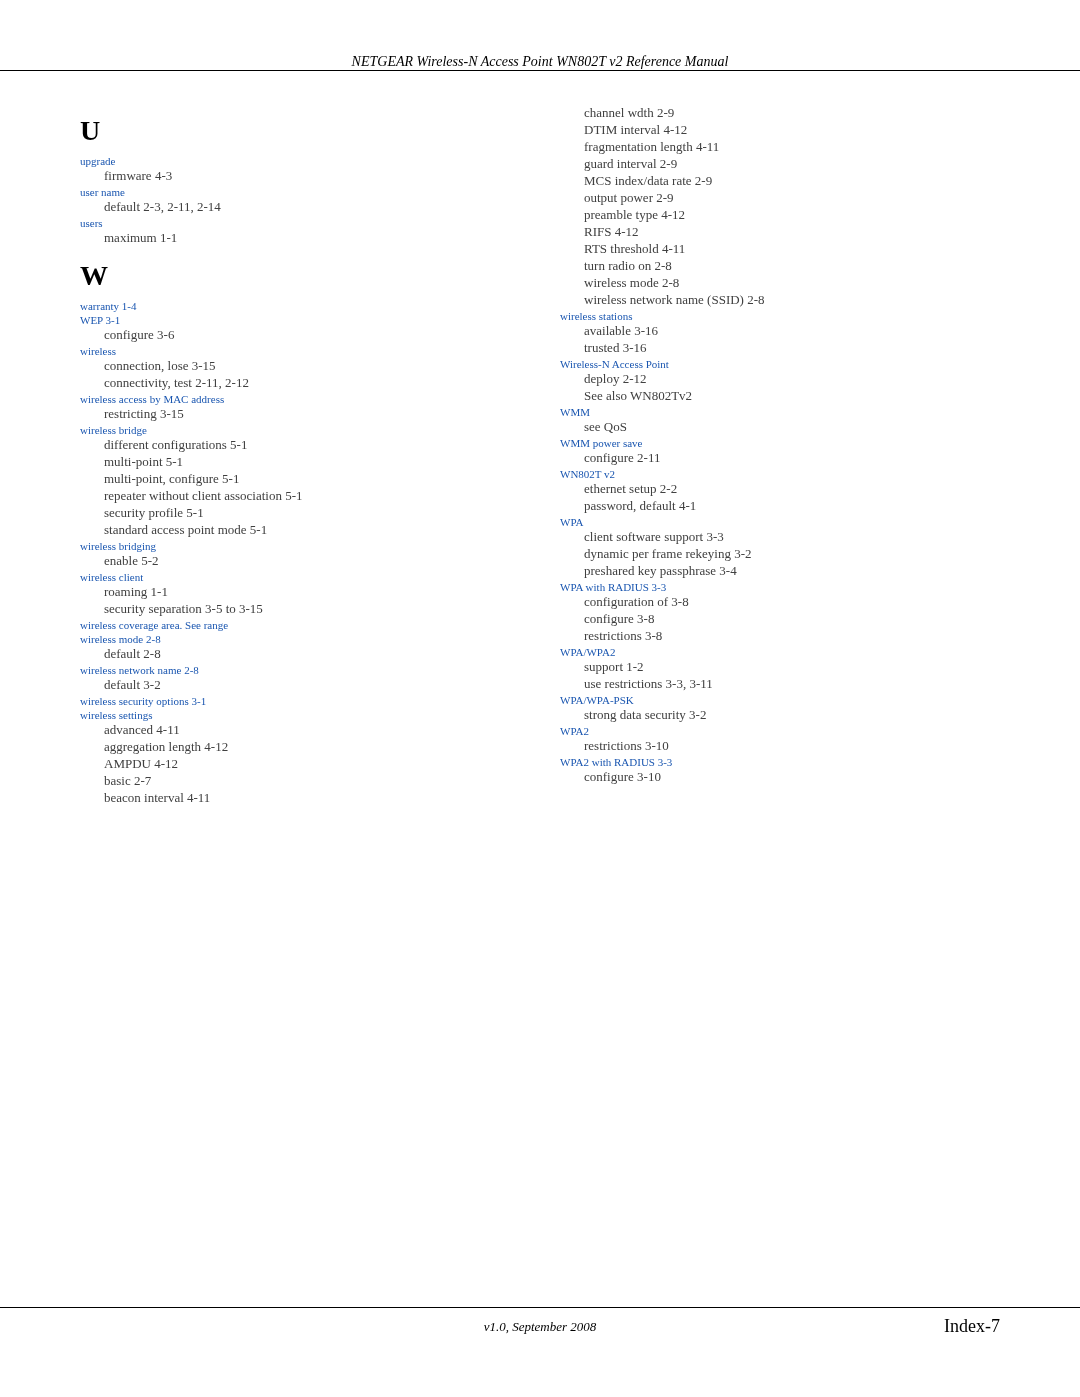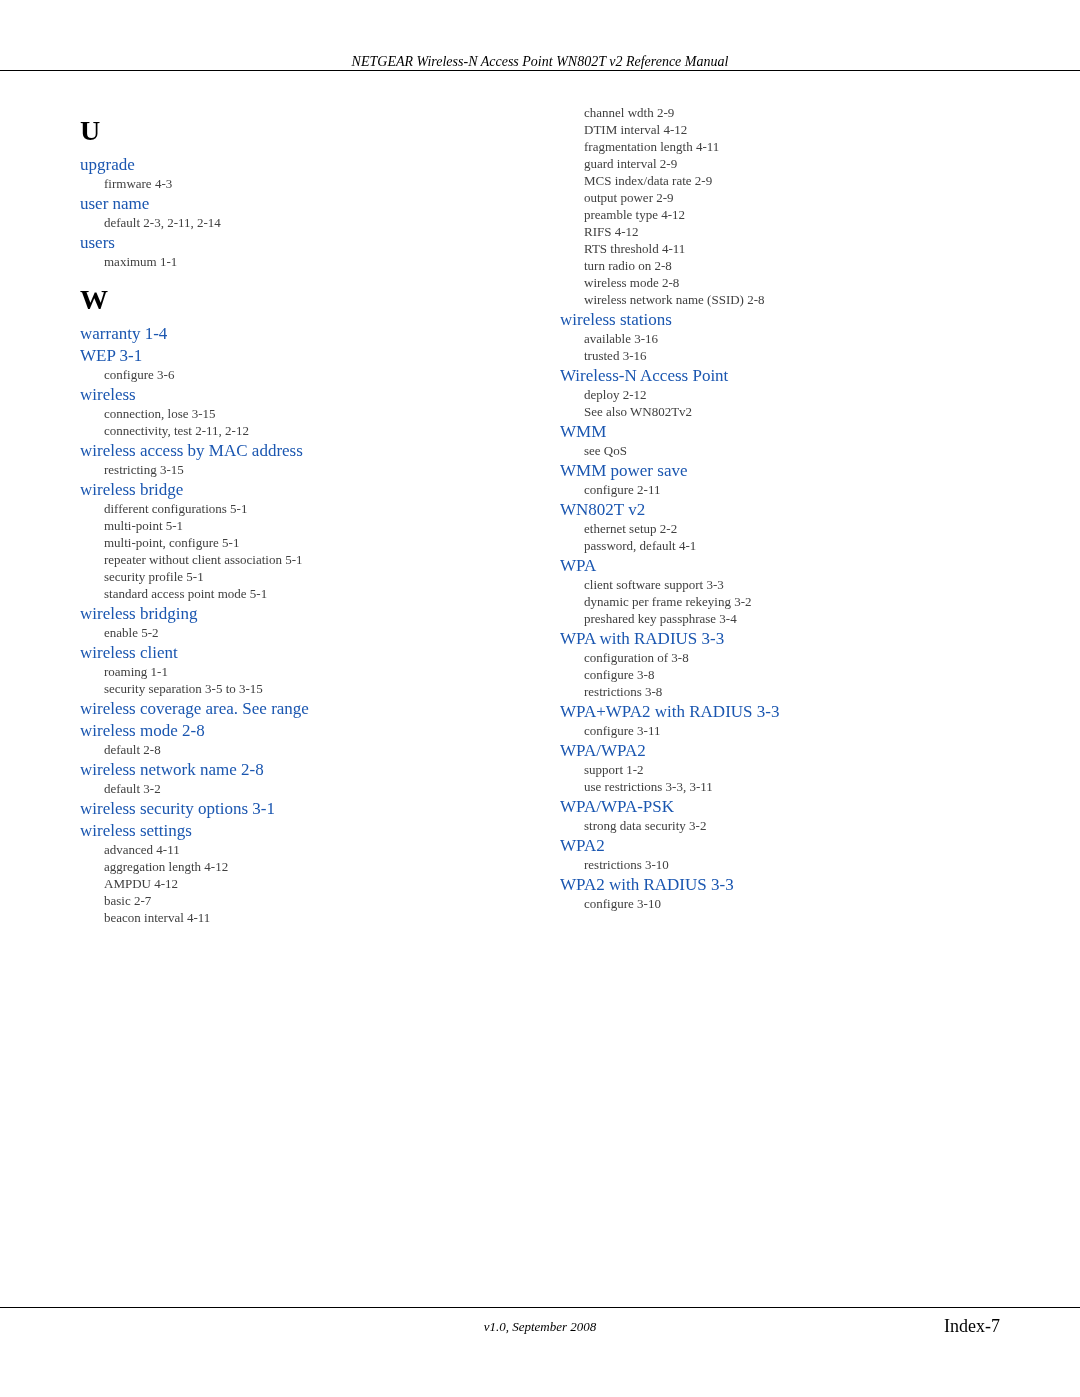--- a/index.html
+++ b/index.html
@@ -82,21 +82,21 @@
     a, .link {
       color: #1a56b0;
       text-decoration: none;
     }
     .index-entry {
       margin-bottom: 2px;
     }
     .top-entry {
       display: block;
       color: #1a56b0;
-      font-size: 17px;
+      font-size: 11px;
       margin-bottom: 1px;
     }
     .sub-entry {
       display: block;
       color: #404040;
       font-size: 13px;
       padding-left: 24px;
       margin-bottom: 1px;
     }
     .section-divider {
@@ -238,24 +238,20 @@
           <span class="sub-entry link">dynamic per frame rekeying  3-2</span>
           <span class="sub-entry link">preshared key passphrase  3-4</span>
         </div>
         <div class="index-entry">
           <span class="top-entry link">WPA with RADIUS  3-3</span>
           <span class="sub-entry link">configuration of  3-8</span>
           <span class="sub-entry link">configure  3-8</span>
           <span class="sub-entry link">restrictions  3-8</span>
         </div>
         <div class="index-entry">
-          <span class="top-entry link">WPA+WPA2 with RADIUS  3-3</span>
-          <span class="sub-entry link">configure  3-11</span>
-        </div>
-        <div class="index-entry">
           <span class="top-entry link">WPA/WPA2</span>
           <span class="sub-entry link">support  1-2</span>
           <span class="sub-entry link">use restrictions  3-3, 3-11</span>
         </div>
         <div class="index-entry">
           <span class="top-entry link">WPA/WPA-PSK</span>
           <span class="sub-entry link">strong data security  3-2</span>
         </div>
         <div class="index-entry">
           <span class="top-entry link">WPA2</span>

